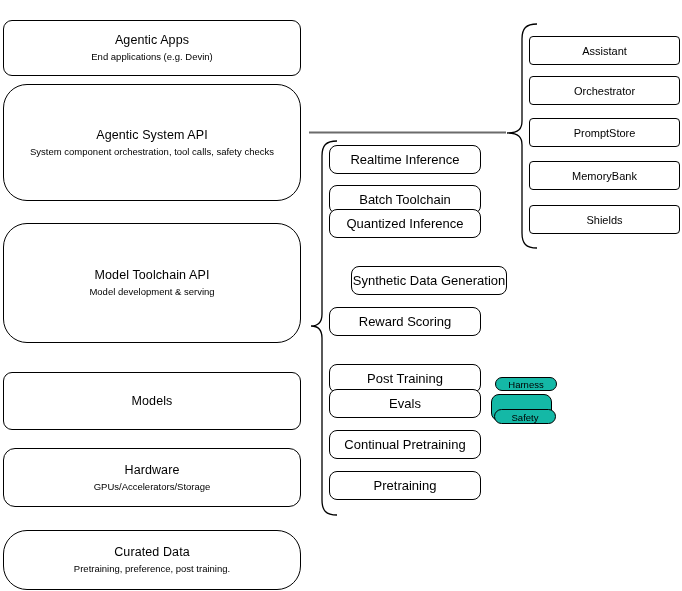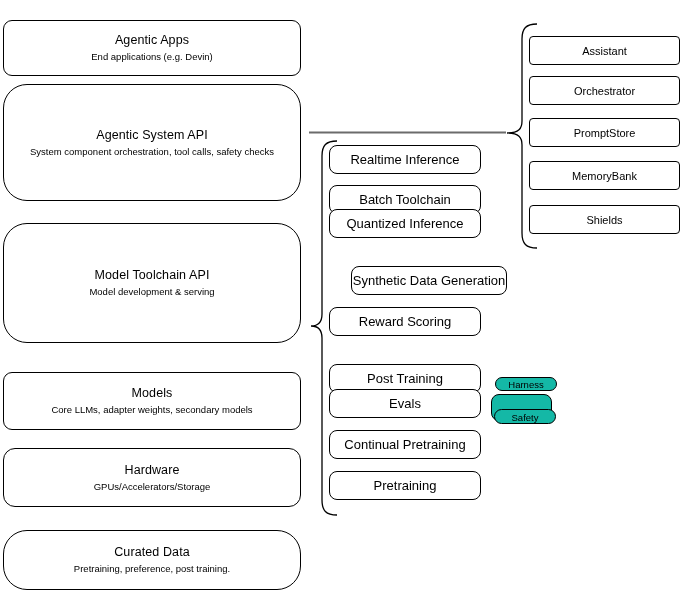--- a/index.html
+++ b/index.html
@@ -100,21 +100,20 @@
     <div class="bsub">System component orchestration, tool calls, safety checks</div>
   </div>
 
   <div class="box lbox" style="top:223px; height:120px; border-radius:24px">
     <div class="btitle">Model Toolchain API</div>
     <div class="bsub">Model development &amp; serving</div>
   </div>
 
   <div class="box lbox" style="top:372px; height:58px; border-radius:9px">
     <div class="btitle">Models</div>
-    <div class="bsub">Core LLMs, adapter weights, secondary models</div>
   </div>
 
   <div class="box lbox" style="top:448px; height:59px; border-radius:12px">
     <div class="btitle">Hardware</div>
     <div class="bsub">GPUs/Accelerators/Storage</div>
   </div>
 
   <div class="box lbox" style="top:530px; height:60px; border-radius:24px">
     <div class="btitle">Curated Data</div>
     <div class="bsub">Pretraining, preference, post training.</div>

